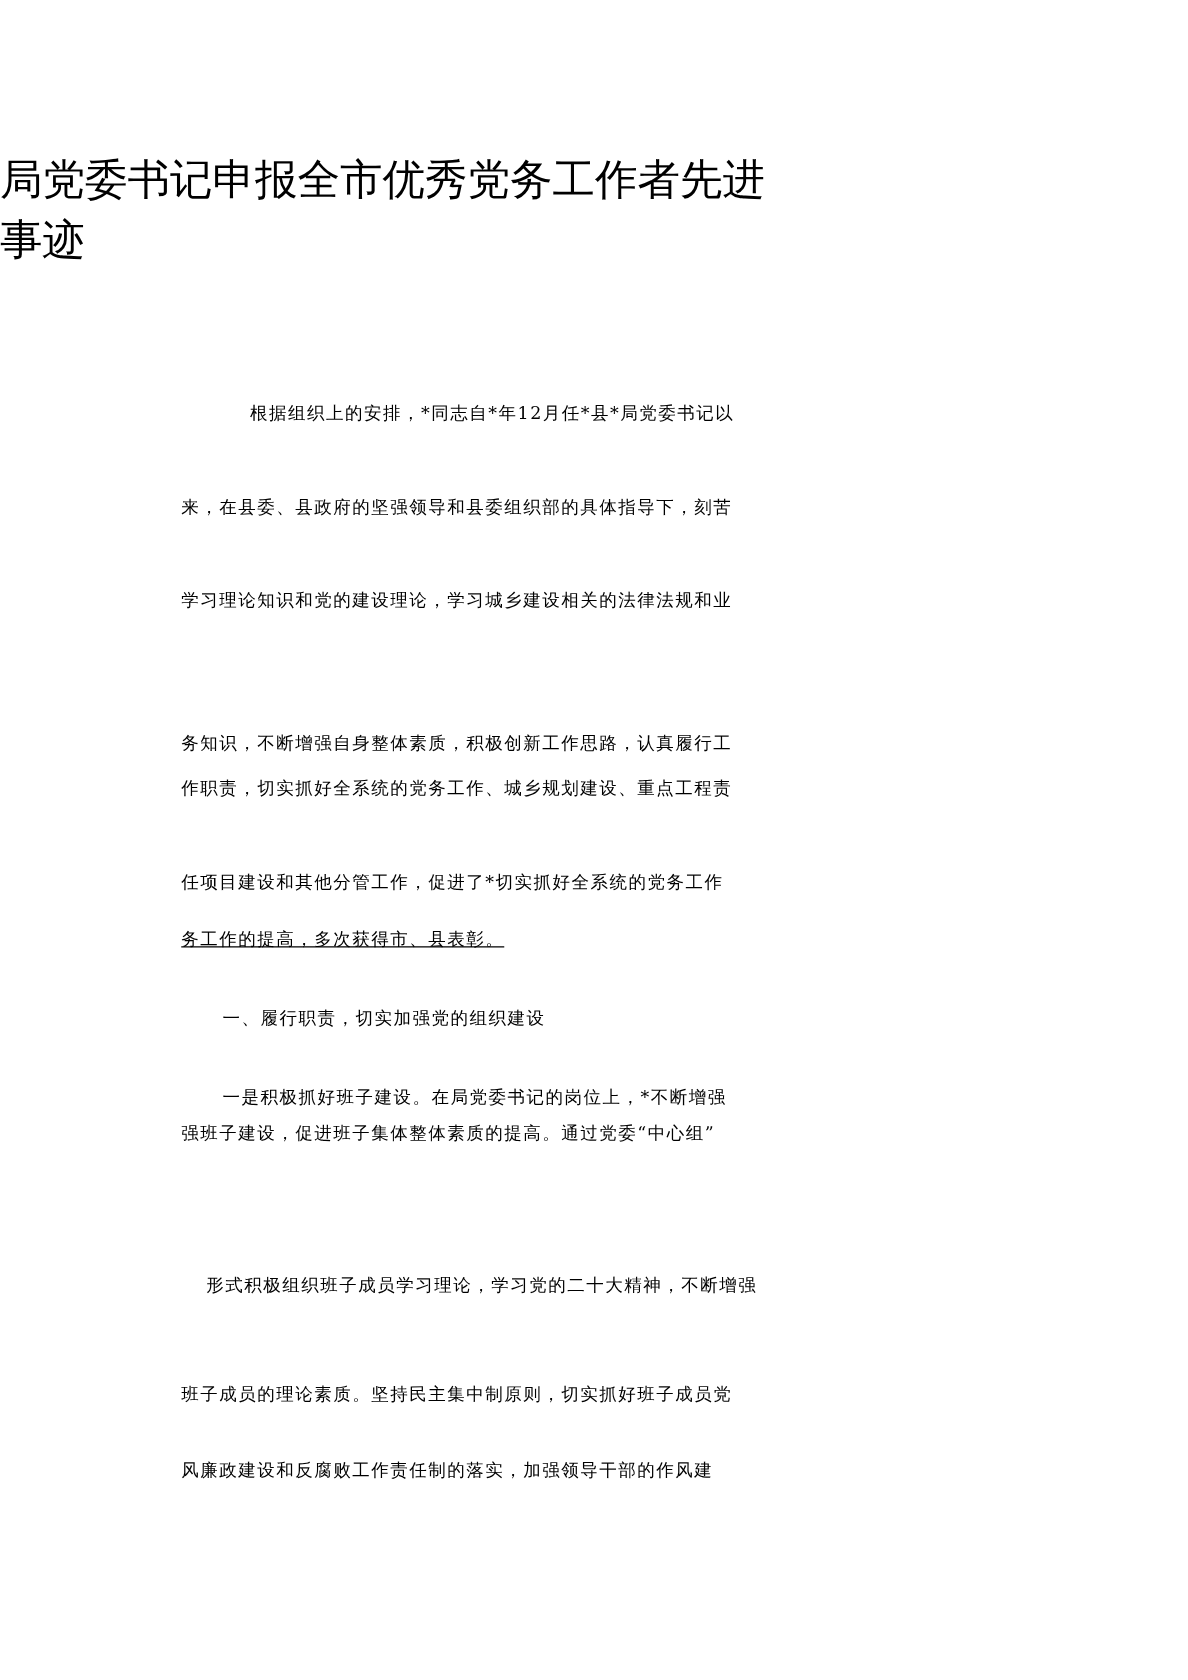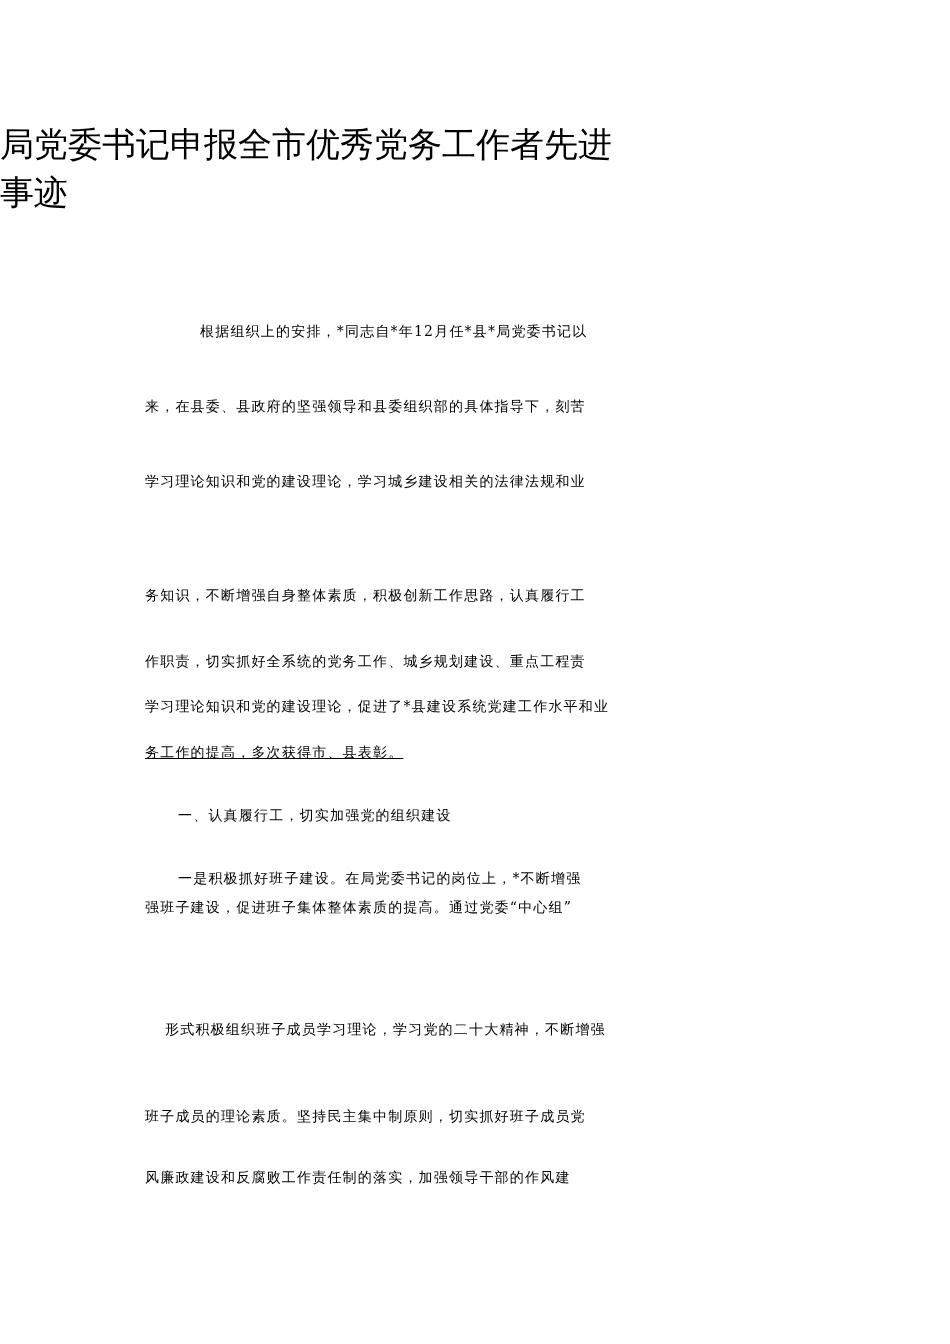--- a/index.html
+++ b/index.html
@@ -18,26 +18,26 @@
 <div>
   <div class="title" style="top:124px;">局党委书记申报全市优秀党务工作者先进</div>
   <div class="title" style="top:172px;">事迹</div>
 </div>
 
 <div>
   <div class="line indent" style="top:316px;">根据组织上的安排，*同志自*年12月任*县*局党委书记以</div>
   <div class="line" style="top:391px;">来，在县委、县政府的坚强领导和县委组织部的具体指导下，刻苦</div>
   <div class="line" style="top:466px;">学习理论知识和党的建设理论，学习城乡建设相关的法律法规和业</div>
   <div class="line" style="top:548px;margin-top:32px;">务知识，不断增强自身整体素质，积极创新工作思路，认真履行工</div>
-  <div class="line" style="top:646px;">作职责，切实抓好全系统的党务工作、城乡规划建设、重点工程责</div>
-  <div class="line" style="top:691px;">学习理论知识和党的建设理论，促进了*县建设系统党建工作水平和业</div>
+  <div class="line" style="top:616px;">作职责，切实抓好全系统的党务工作、城乡规划建设、重点工程责</div>
+  <div class="line" style="top:691px;">任项目建设和其他分管工作，促进了*切实抓好全系统的党务工作</div>
   <div class="line" style="top:737px;text-decoration:underline;">务工作的提高，多次获得市、县表彰。</div>
 </div>
 
-<div class="line indent-s" style="top:800px;">一、认真履行工，切实加强党的组织建设</div>
+<div class="line indent-s" style="top:800px;">一、履行职责，切实加强党的组织建设</div>
 
 <div>
   <div class="line indent-s" style="top:863px;">一是积极抓好班子建设。在局党委书记的岗位上，*不断增强</div>
   <div class="line" style="top:892px;">强班子建设，促进班子集体整体素质的提高。通过党委“中心组”</div>
   <div class="line" style="top:1014px;margin-left:20px;">形式积极组织班子成员学习理论，学习党的二十大精神，不断增强</div>
   <div class="line" style="top:1089px;margin-top:12px;">班子成员的理论素质。坚持民主集中制原则，切实抓好班子成员党</div>
   <div class="line" style="top:1163px;font-family:Liberation Mono, monospace;">风廉政建设和反腐败工作责任制的落实，加强领导干部的作风建</div>
 </div>
 
 </body></html>

